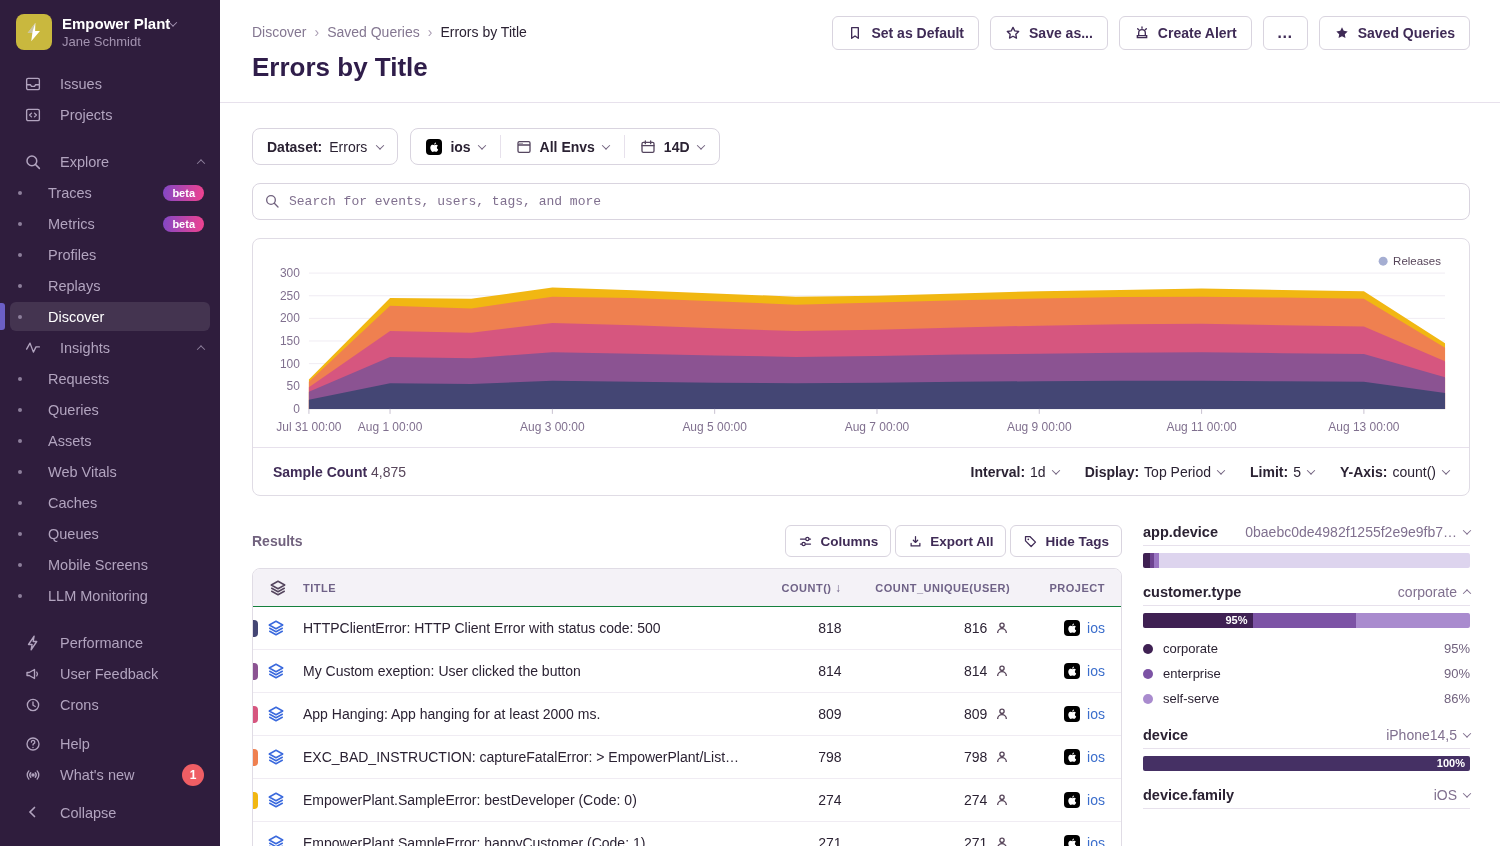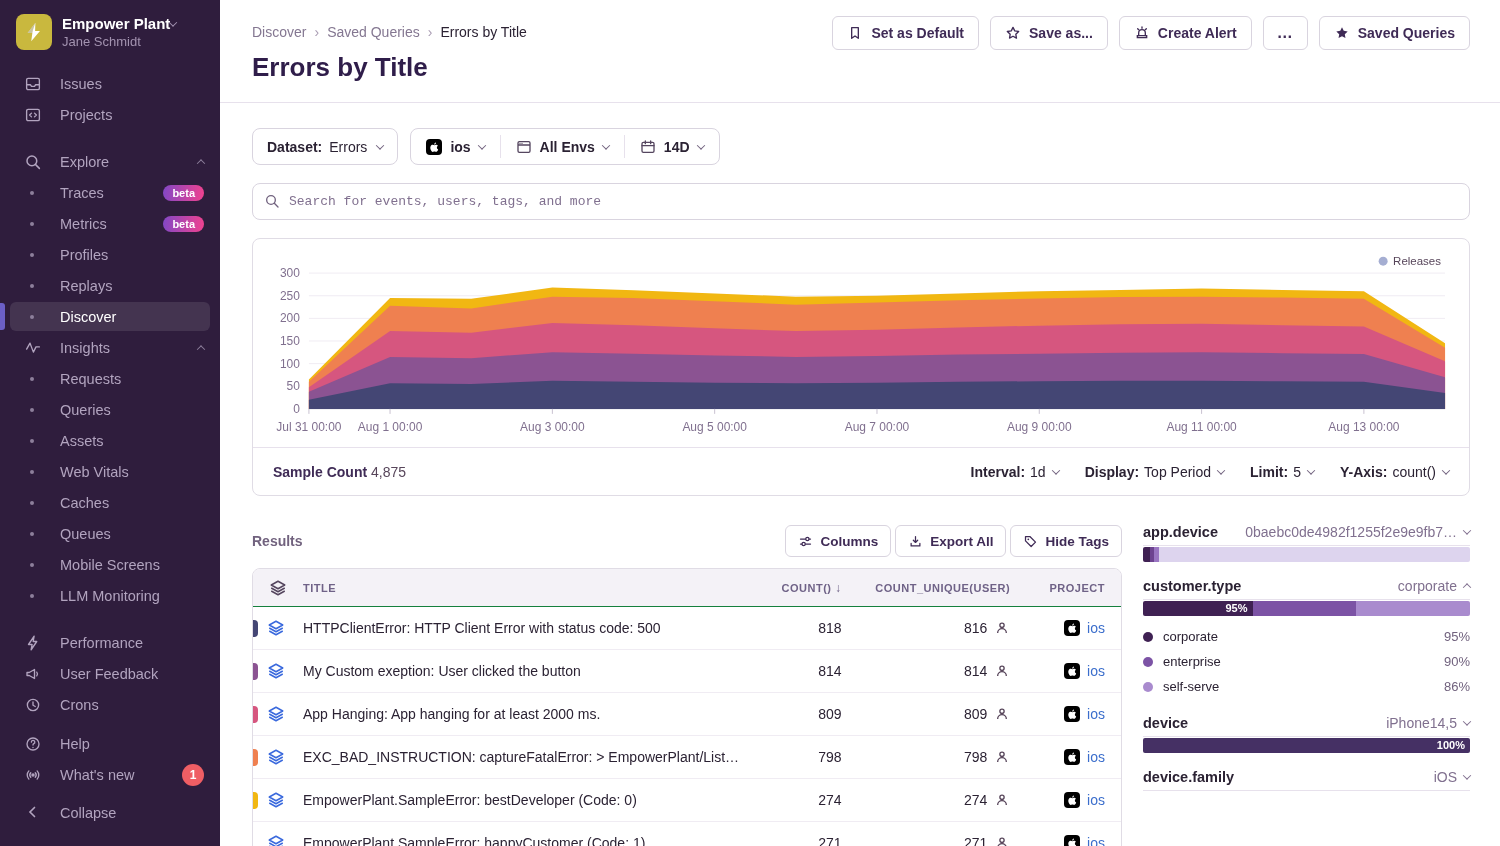--- a/index.html
+++ b/index.html
@@ -8,21 +8,21 @@
   
   .sidebar { position:absolute; left:0; top:0; width:220px; height:846px; background:#2f1d3d; color:#b2a4bf; display:flex; flex-direction:column; overflow:hidden; }
   .org { display:flex; align-items:center; gap:10px; padding:14px 16px 10px 16px; }
   .org-logo { width:36px; height:36px; border-radius:8px; background:#c9b83e; display:flex; align-items:center; justify-content:center; flex:none; }
   .org-name-row { display:flex; align-items:center; gap:0; color:#fff; font-weight:700; font-size:15px; }
   .org-user { font-size:13px; color:#a393b0; margin-top:2px; }
   .nav { flex:1; padding-top:8px; }
   .nav-item { position:relative; display:flex; align-items:center; height:31px; padding:0 16px 0 24px; font-size:14.5px; cursor:pointer; }
   .nav-item .nav-ic { width:18px; height:18px; margin-right:18px; flex:none; color:#b2a4bf; }
   .nav-item .nav-ic svg { width:18px; height:18px; display:block; }
-  .nav-sub { padding-left:30px; }
+  .nav-sub { padding-left:18px; }
   .nav-sub .bullet { width:4px; height:4px; border-radius:50%; background:#8d7f9b; margin-right:26px; flex:none; }
   .nav-item.active { color:#fff; }
   .nav-item.active .row-bg { position:absolute; left:10px; right:10px; top:1px; bottom:1px; background:rgba(255,255,255,.10); border-radius:6px; }
   .nav-item.active .accent { position:absolute; left:0; top:2px; bottom:2px; width:5px; border-radius:0 3px 3px 0; background:#6c5fc7; }
   .nav-item > span.lbl { position:relative; z-index:1; }
   .nav-gap { height:16px; }
   .nav-gap-sm { height:8px; }
   .beta-badge { margin-left:auto; position:relative; z-index:1; font-size:11px; font-weight:700; color:#fff; background:linear-gradient(95deg,#8247c5,#f1428f); padding:2px 9px; border-radius:10px; }
   .count-badge { margin-left:auto; width:22px; height:22px; border-radius:50%; background:#ef5e64; color:#fff; font-size:12px; font-weight:700; display:flex; align-items:center; justify-content:center; }
   .sec-chevron { margin-left:auto; color:#8d7f9b; }
@@ -94,21 +94,21 @@
   thead .stack-ic { color:#55465f; }
   .user-cell { display:flex; align-items:center; justify-content:flex-end; gap:7px; }
   .user-cell svg { width:16px; height:16px; color:#57455a; }
   .proj-cell { display:flex; align-items:center; justify-content:flex-end; gap:7px; }
   .proj-link { color:#3b6ecc; cursor:pointer; }
   .sort-arrow { font-size:12px; }
 
   
   .tag-title { font-size:14px; font-weight:700; color:#71627e; height:34px; display:flex; align-items:center; margin-bottom:2px; }
   .tag-section { margin-bottom:16px; }
-  .tag-head { display:flex; align-items:center; border-bottom:1px solid #e7e1ec; padding-bottom:5px; margin-bottom:1px; }
+  .tag-head { display:flex; align-items:center; border-bottom:1px solid #e7e1ec; padding-bottom:5px; margin-bottom:7px; }
   .tag-name { font-size:14.5px; font-weight:700; color:#2b2233; }
   .tag-value { margin-left:auto; font-size:14px; color:#80708f; display:flex; align-items:center; gap:7px; cursor:pointer; }
   .tag-bar { display:flex; height:15px; border-radius:2px; overflow:hidden; }
   .tag-seg { position:relative; height:100%; }
   .tag-seg .seg-label { position:absolute; right:5px; top:1px; font-size:11px; font-weight:700; color:#fff; }
   .tag-breakdown { margin-top:8px; }
   .tag-bd-row { display:flex; align-items:center; height:25px; font-size:13px; color:#2b2233; }
   .tag-bd-dot { width:10px; height:10px; border-radius:50%; margin-right:10px; flex:none; }
   .tag-bd-pct { margin-left:auto; color:#71627e; }
 

